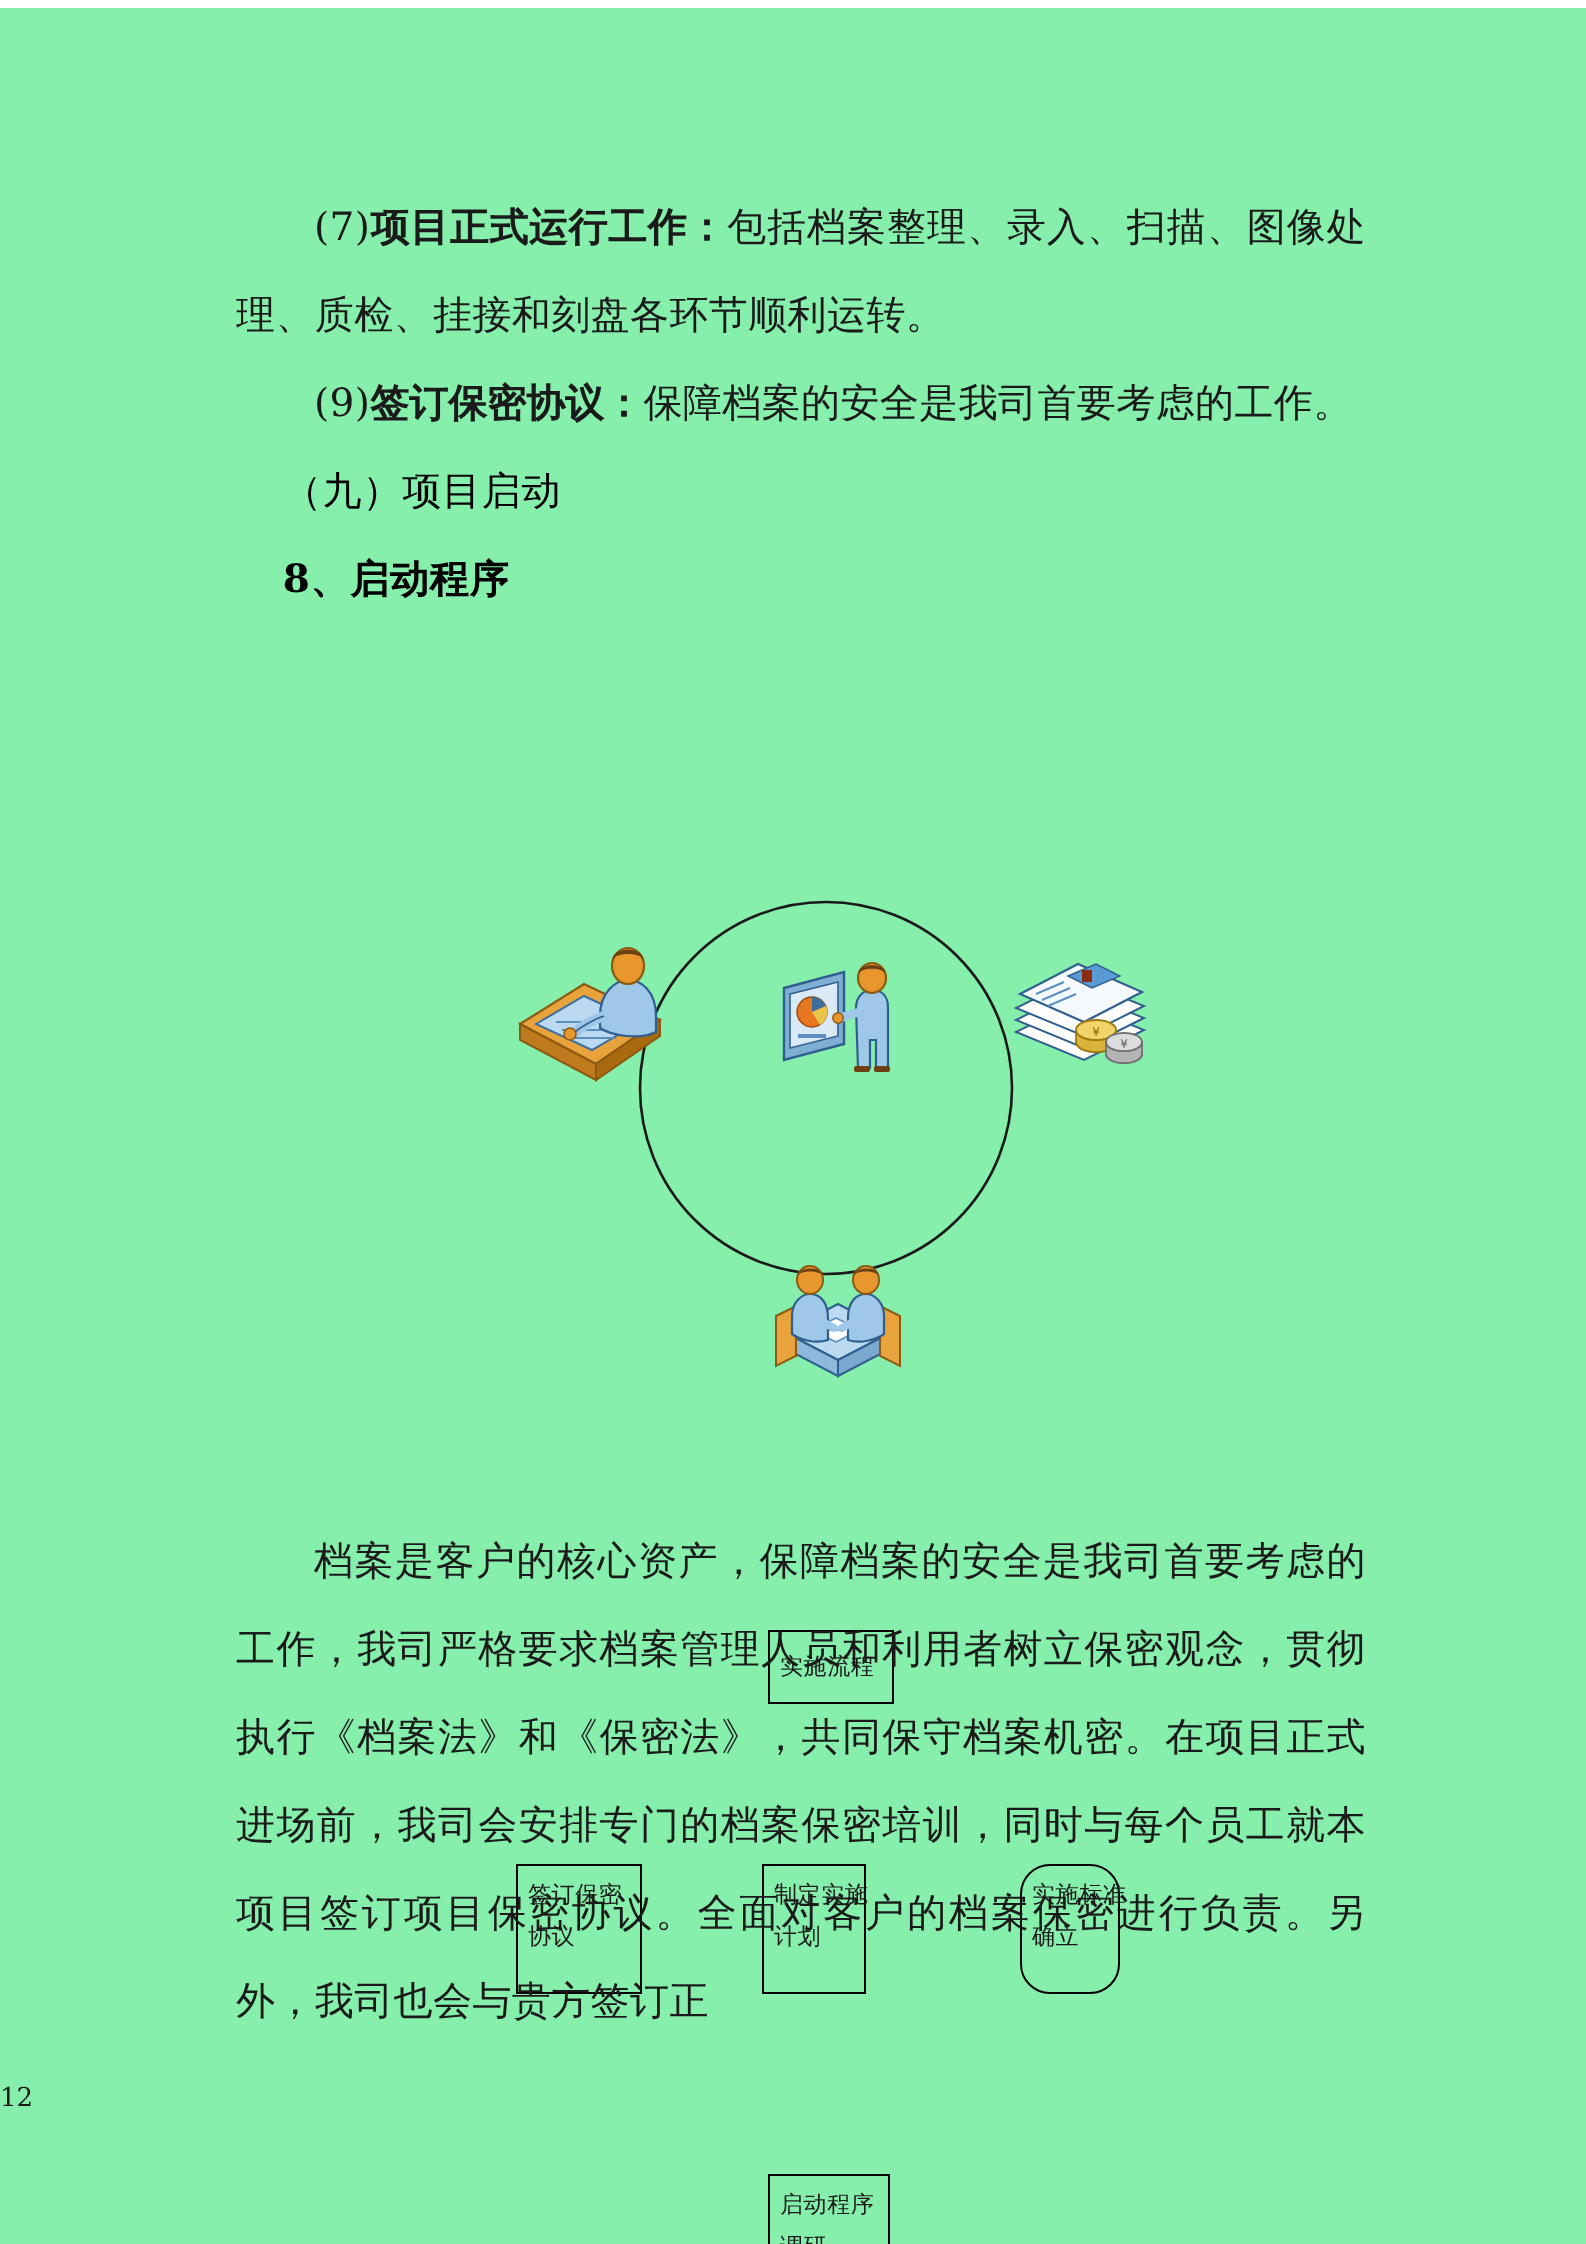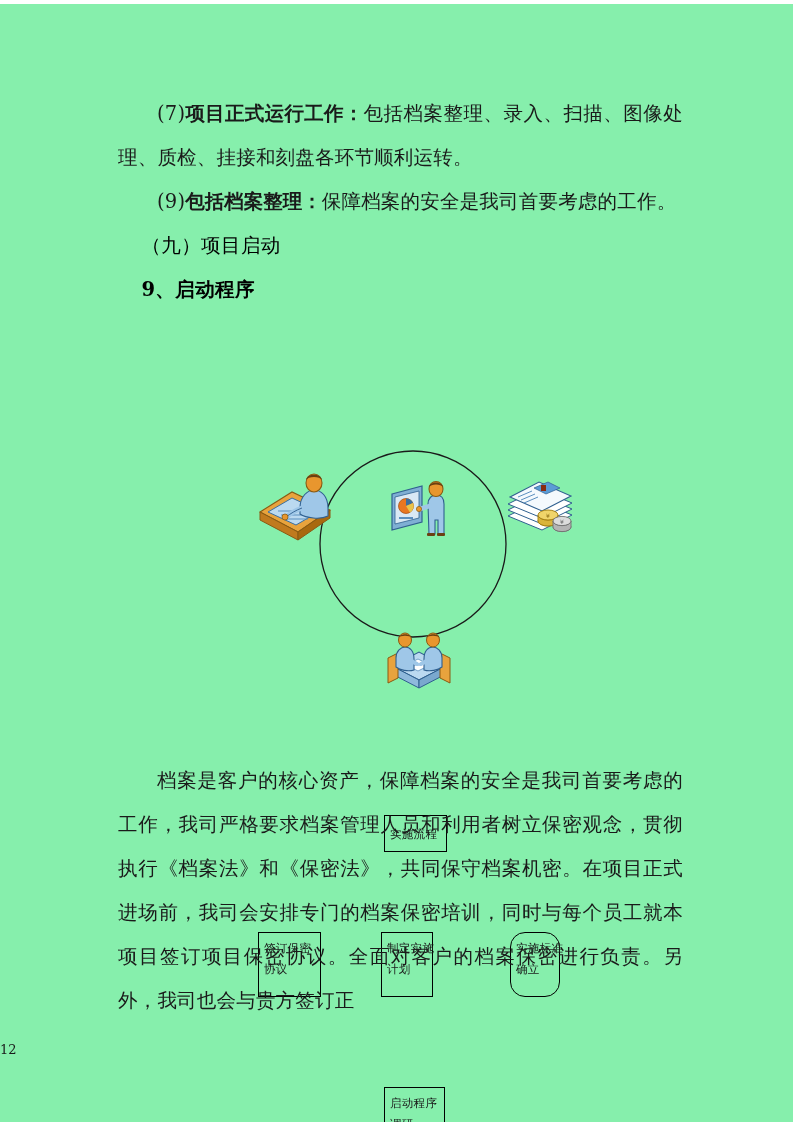--- a/index.html
+++ b/index.html
@@ -130,25 +130,25 @@
 </head>
 <body>
 
 <div class="page">
 
   <div class="content">
 
     <p class="para"><span class="num">(7)</span><span class="lead">项目正式运行工作：</span><span>包括档案整理、录入、扫描、图像处理、质检、挂接和刻盘各环节顺利运转。</span></p>
 
 
-    <p class="para"><span class="num">(9)</span><span class="lead">包括档案整理：</span><span>保障档案的安全是我司首要考虑的工作。</span></p>
+    <p class="para"><span class="num">(9)</span><span class="lead">签订保密协议：</span><span>保障档案的安全是我司首要考虑的工作。</span></p>
 
     <p class="heading">（九）项目启动</p>
 
-    <p class="heading-num">9、启动程序</p>
+    <p class="heading-num">8、启动程序</p>
 
   </div>
 
   <div class="diagram-wrap">
 
     <svg class="diagram" width="793" height="360" viewBox="0 0 793 360">
 
       <circle cx="413" cy="140" r="93" fill="none" stroke="#1a1a1a" stroke-width="1.3"></circle>
 
       <g transform="translate(258,66)">

